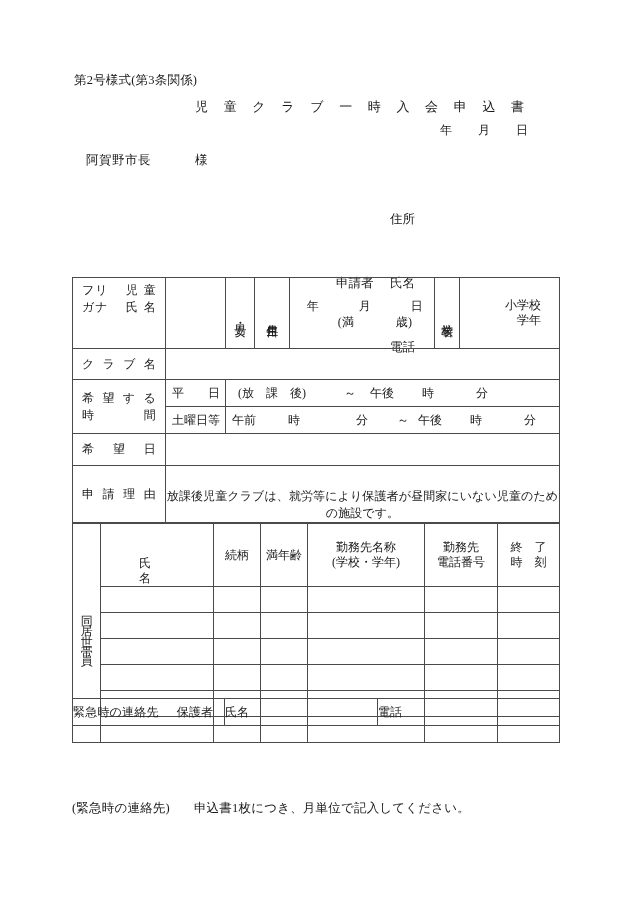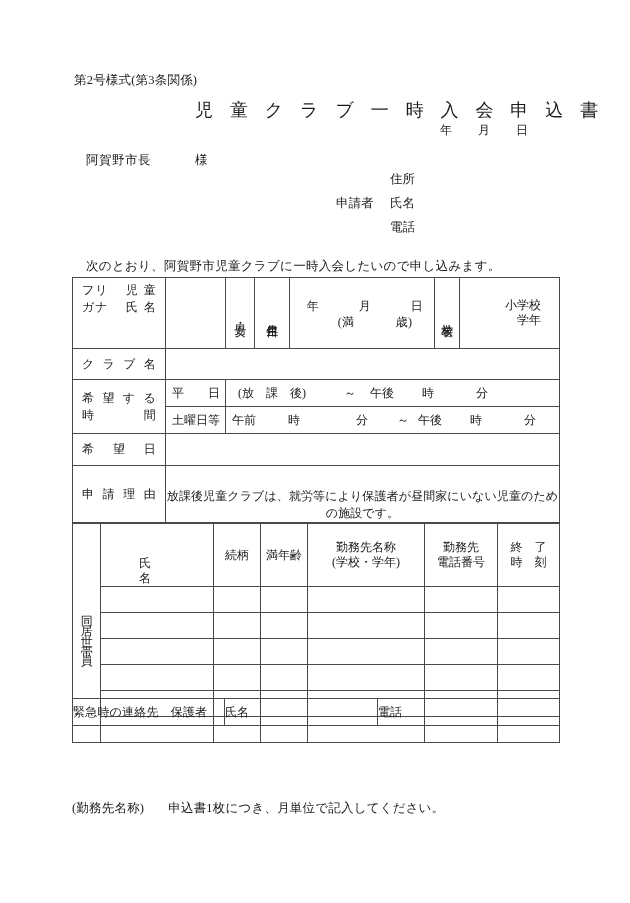--- a/index.html
+++ b/index.html
@@ -22,21 +22,21 @@
   .abs { position: absolute; }
 
   
   .form-no {
     left: 74px; top: 72px;
     font-size: 12.5px;
     letter-spacing: 0.2px;
   }
   .doc-title {
     left: 195px; top: 98px;
-    font-size: 18px;
+    font-size: 13px;
     letter-spacing: 6.2px;
   }
   .date-line {
     left: 440px; top: 122px;
     font-size: 12px;
     letter-spacing: 0.5px;
   }
   .date-line span { display: inline-block; }
   .date-y { width: 38px; }
   .date-m { width: 38px; }
@@ -46,21 +46,21 @@
     font-size: 12.5px;
     letter-spacing: 0.5px;
   }
   .addressee .sama { display: inline-block; margin-left: 44px; }
 
   .applicant-block {
     left: 336px; top: 167px;
     font-size: 12.5px;
     line-height: 24px;
   }
-  .applicant-block .row { white-space: nowrap; }
+  .applicant-block .row { white-space: nowrap; margin-top: 40px; }
   .applicant-block .lbl-pre {
     display: inline-block;
     width: 54px;
     text-align: left;
   }
   .applicant-block .lbl-pre.empty { visibility: hidden; }
 
   .intro {
     left: 86px; top: 258px;
     font-size: 12.5px;
@@ -179,21 +179,21 @@
   .dash-l { border-left: 1px dashed #555 !important; }
   .hh-row td { height: 25px; }
 
   .health-label {
     padding: 5px 6px;
     letter-spacing: 0.1px;
     vertical-align: top;
   }
 
   .emer-label { padding-left: 6px; letter-spacing: 0.2px; }
-  .emer-label .hogo { display:inline-block; margin-left: 12px; }
+  .emer-label .hogo { display:inline-block; margin-left: 18px; }
 
   .note {
     left: 72px; top: 800px;
     font-size: 12.5px;
     letter-spacing: 0.2px;
   }
   .note .gap { display: inline-block; width: 24px; }
 </style>
 </head>
 <body>
@@ -217,21 +217,20 @@
       <span class="lbl-pre empty">申請者</span><span>住所</span>
     </div>
     <div class="row">
       <span class="lbl-pre">申請者</span><span>氏名</span>
     </div>
     <div class="row">
       <span class="lbl-pre empty">申請者</span><span>電話</span>
     </div>
   </div>
 
-  <div class="abs intro">次のとおり、阿賀野市児童クラブに一時入会したいので申し込みます。</div>
 
   <table class="abs grid t-main">
     <colgroup>
       <col style="width:93px">
       <col style="width:60px">
       <col style="width:29px">
       <col style="width:12px">
       <col style="width:23px">
       <col style="width:145px">
       <col style="width:25px">
@@ -425,16 +424,16 @@
         <span>氏名</span>
       </td>
       <td class="cellpad dash-l">
         <span>電話</span>
       </td>
     </tr>
   </tbody>
     </table>
 
   <div class="abs note">
-    <span>(勤務先名称)</span><span class="gap"></span><span>申込書1枚につき、月単位で記入してください。</span>
+    <span>(緊急時の連絡先)</span><span class="gap"></span><span>申込書1枚につき、月単位で記入してください。</span>
   </div>
 
 </div>
 
 </body></html>

